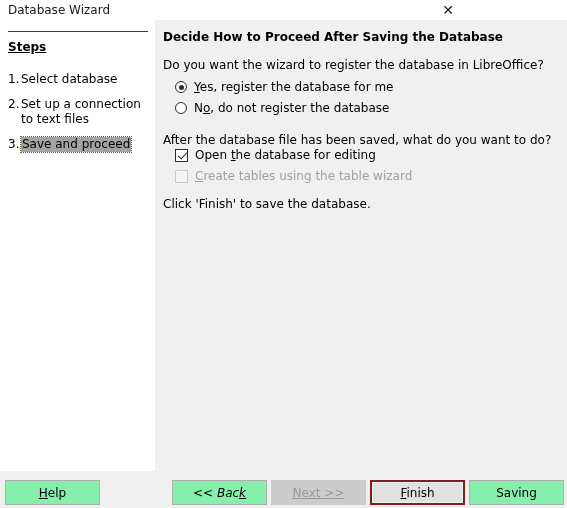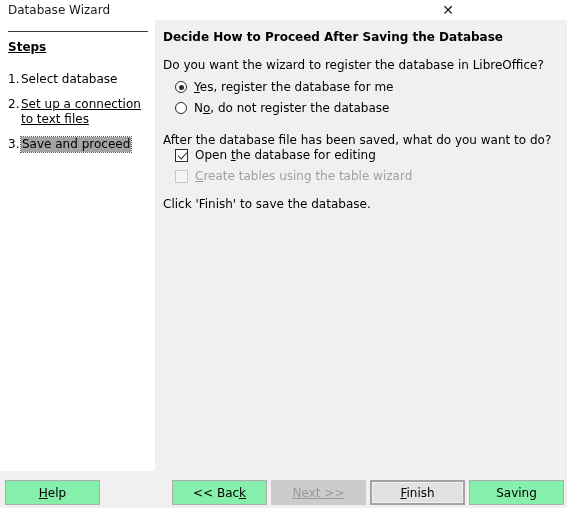--- a/index.html
+++ b/index.html
@@ -82,21 +82,20 @@
   }
   .step-num {
     width: 13px;
     flex: 0 0 13px;
     color: #000000;
   }
   .step-label {
     color: #000000;
   }
   .step-row.link .step-label {
-    text-decoration: underline;
   }
   .step-row.current .step-label {
     background: #a3a3a3;
     color: #000000;
     outline: 1px dotted #6b5b3a;
     outline-offset: 0px;
     padding: 0 1px;
   }
 
   
@@ -210,26 +209,26 @@
     font-family: "DejaVu Sans", "Liberation Sans", sans-serif;
     font-size: 12px;
     color: #000000;
     display: flex;
     align-items: center;
     justify-content: center;
     cursor: pointer;
     padding: 0;
   }
   #btn-help   { left: 5px;   width: 95px; }
-  #btn-back   { left: 172px; width: 95px; }
+  #btn-back   { left: 172px; width: 95px; font-style: italic; }
   #btn-next   { left: 271px; width: 95px;
                 background: #cccccc; border-color: #cccccc; color: #9a9a9a;
                 cursor: default; text-decoration: underline; }
   #btn-finish { left: 370px; width: 95px;
-                border: 2px solid #a3a3a3;
+                border: 2px solid #7f1d1d;
                 background: #e1e1e1;
                 box-shadow: inset 0 0 0 1px #f2f2f2; }
   #btn-cancel { left: 469px; width: 95px; }
 </style>
 </head>
 <body>
 
 <div id="titlebar">
   <div id="title-text">Database Wizard</div>
   <div id="close-button">

